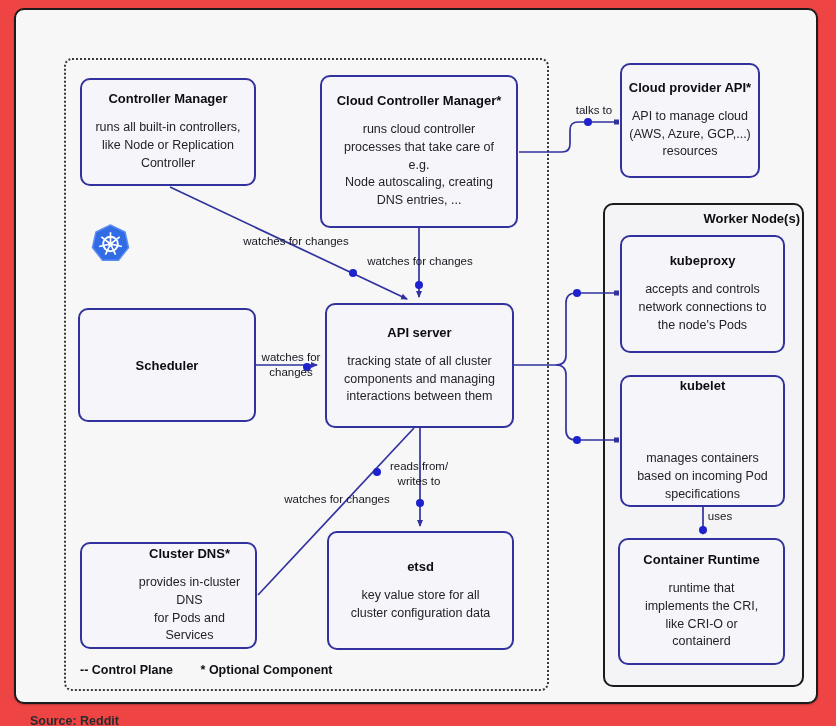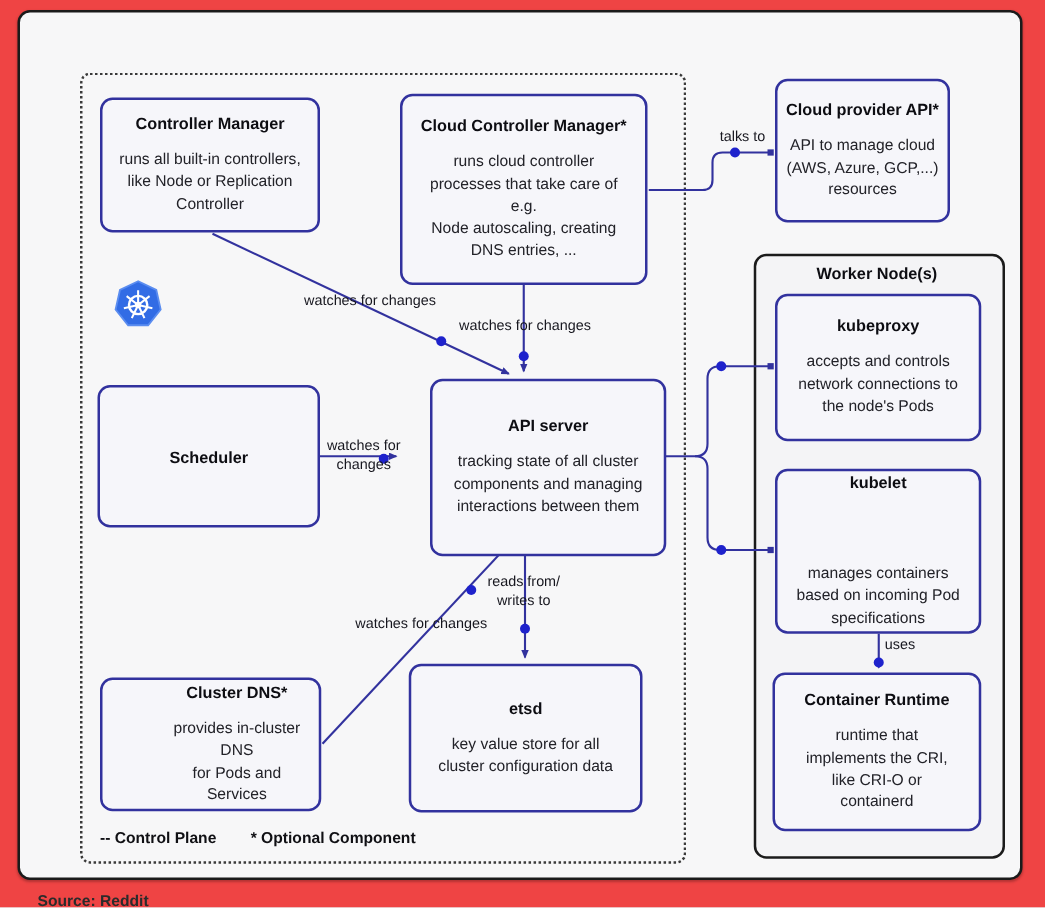--- a/index.html
+++ b/index.html
@@ -3,21 +3,21 @@
 <meta charset="utf-8">
 <style>
   html,body{margin:0;padding:0;background:#e7e7e7;font-family:"Liberation Sans",sans-serif;}
   .stage{position:relative;width:836px;height:726px;background:#ef4444;overflow:hidden;}
   .frame{position:absolute;left:14px;top:8px;width:800px;height:692px;background:#f7f7f8;
          border:2px solid #1b1b1b;border-radius:10px;box-shadow:0 1px 2px rgba(0,0,0,.25);}
   .control-plane{position:absolute;left:64px;top:58px;width:481px;height:629px;
          border:2px dotted #3a3a3a;border-radius:8px;}
   .group-box{position:absolute;left:603px;top:203px;width:197px;height:480px;background:#f4f4f6;
          border:2px solid #1b1b1b;border-radius:10px;}
-  .group-title{position:absolute;left:603px;top:211px;width:197px;text-align:center;
+  .group-title{position:absolute;left:603px;top:211px;width:197px;text-align:right;
          font-weight:bold;font-size:13px;color:#0d0d12;}
   .node{position:absolute;background:#f6f6fa;border:2px solid #32329e;border-radius:10px;
         display:flex;flex-direction:column;justify-content:center;align-items:center;
         text-align:center;box-sizing:border-box;padding:4px 6px;}
   .node .title{font-weight:bold;font-size:13px;color:#0d0d12;}
   .node .body{font-size:12.5px;color:#222228;white-space:pre-line;line-height:1.42;margin-top:13px;}
   .lbl{position:absolute;transform:translateX(-50%);text-align:center;font-size:11.5px;
        color:#16161e;white-space:pre-line;line-height:1.3;}
   .legend{position:absolute;left:80px;top:663px;font-weight:bold;font-size:12.5px;color:#101014;}
   .legend span{margin-right:24px;}
@@ -89,21 +89,21 @@
     <div class="title">Cloud provider API*</div>
     <div class="body">API to manage cloud
 (AWS, Azure, GCP,...)
 resources</div>
   </div>
 
   <div class="node" style="left:78px;top:308px;width:178px;height:114px;">
     <div class="title">Scheduler</div>
   </div>
 
-  <div class="node" style="left:344px;top:303px;width:189px;height:142px;">
+  <div class="node" style="left:325px;top:303px;width:189px;height:125px;">
     <div class="title">API server</div>
     <div class="body">tracking state of all cluster
 components and managing
 interactions between them</div>
   </div>
 
   <div class="node" style="left:80px;top:542px;width:177px;height:107px;padding-left:48px;">
     <div class="title">Cluster DNS*</div>
     <div class="body">provides in-cluster DNS
 for Pods and Services</div>

